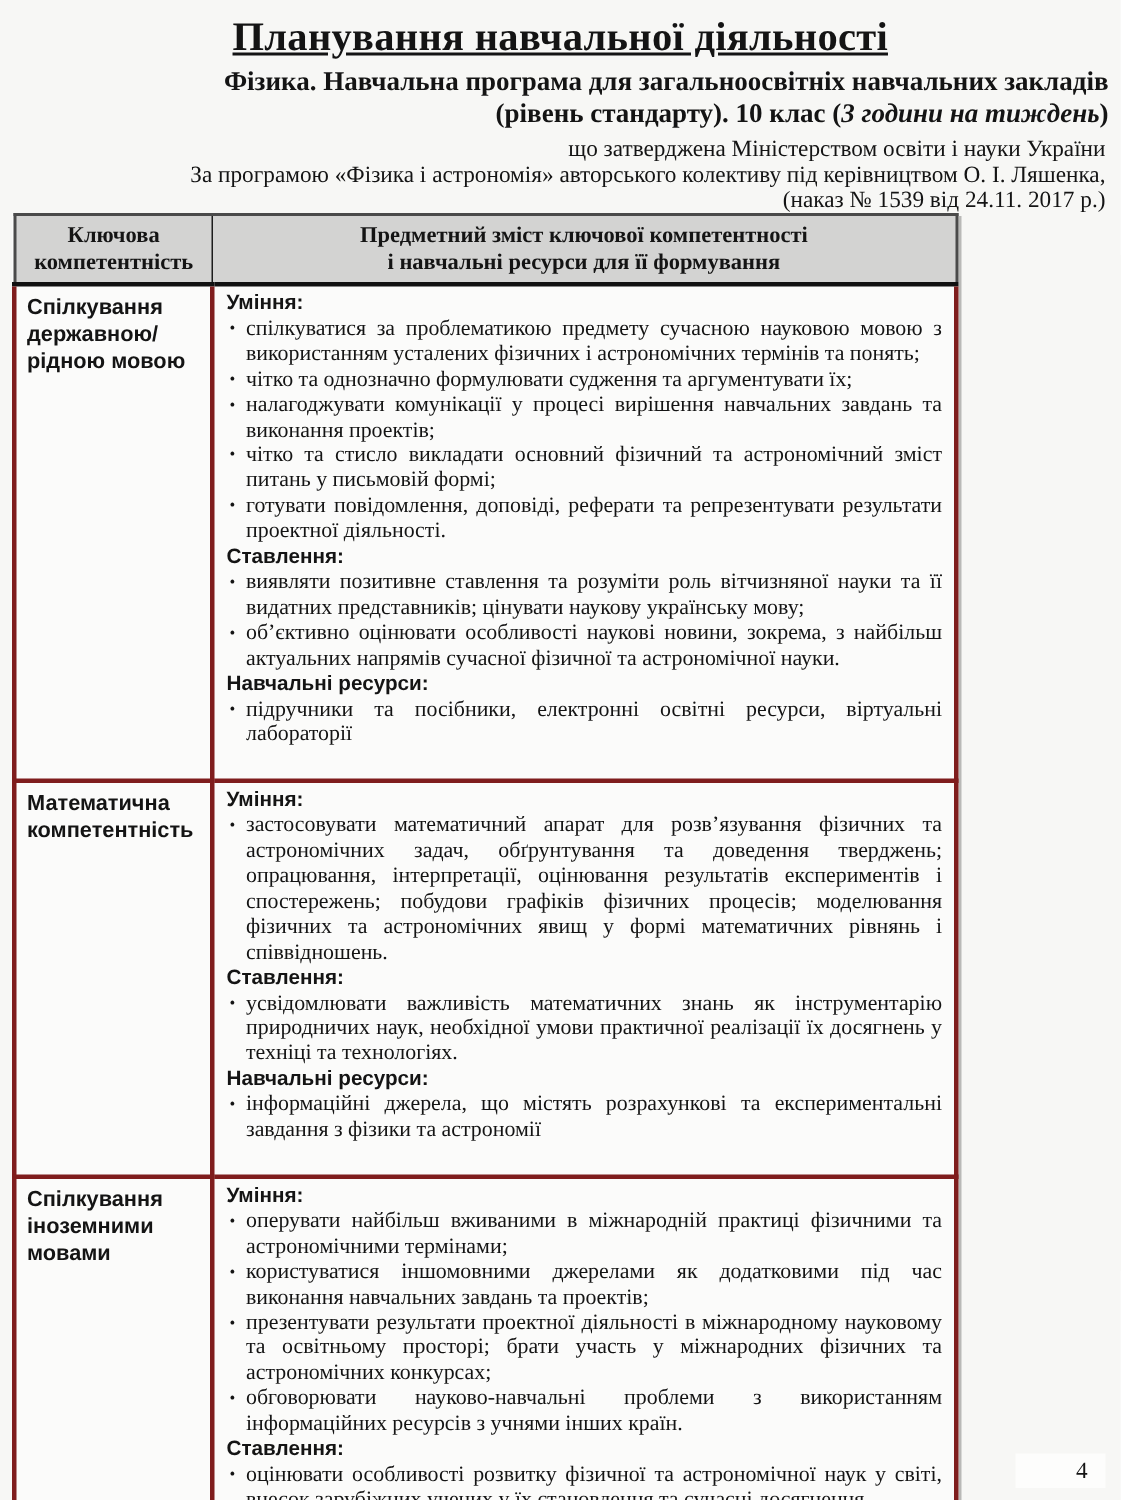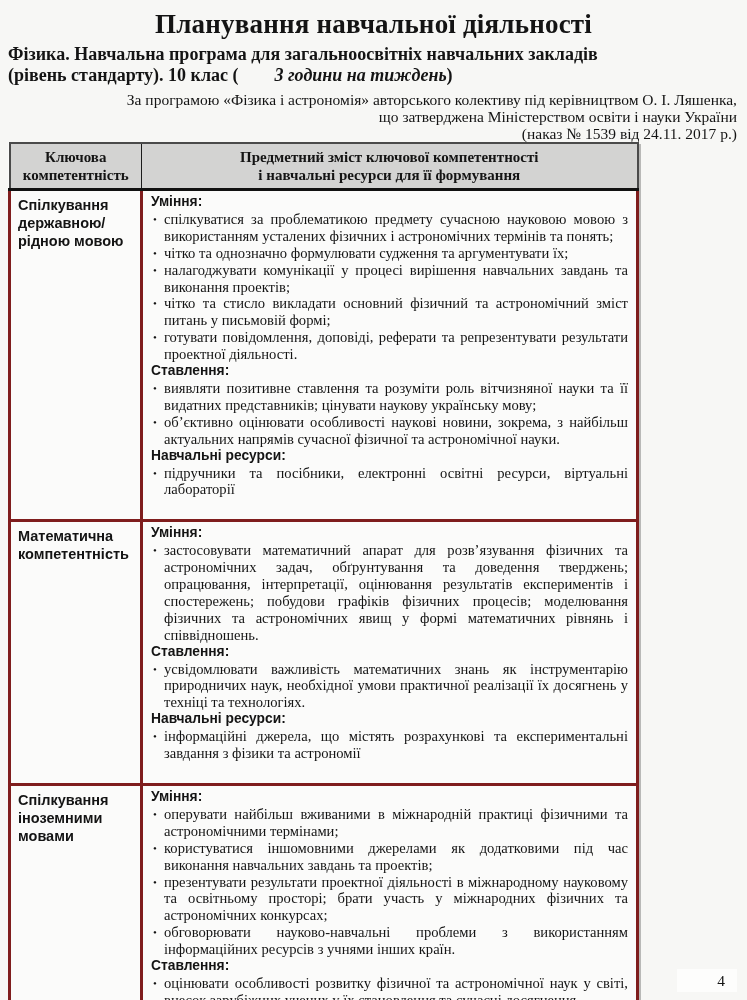--- a/index.html
+++ b/index.html
@@ -13,29 +13,30 @@
     overflow: hidden;
   }
   .doc { padding: 7px 8px 0 8px; }
 
   .title {
     font-size: 27px;
     font-weight: bold;
     text-align: center;
     letter-spacing: 0.2px;
     margin-top: 2px;
+    text-decoration: underline;
   }
   .subtitle {
     font-size: 18px;
     font-weight: bold;
-    text-align: left;
+    text-align: right;
     line-height: 21px;
     margin-top: 4px;
   }
-  .subtitle .it { font-style: italic; margin-left: 36px; }
+  .subtitle .it { font-style: italic; }
   .byline {
     font-size: 15.5px;
     text-align: right;
     line-height: 17px;
     margin-top: 5px;
     padding-right: 2px;
   }
   .section-heading {
     font-family: "Liberation Sans", sans-serif;
     font-size: 15.5px;
@@ -114,22 +115,22 @@
 <div class="doc">
 
   <div class="title">Планування навчальної діяльності</div>
 
   <div class="subtitle">
     <div>Фізика. Навчальна програма для загальноосвітніх навчальних закладів</div>
     <div><span>(рівень стандарту). 10 клас (</span><span class="it">3 години на тиждень</span><span>)</span></div>
   </div>
 
   <div class="byline">
+    <div>що затверджена Міністерством освіти і науки України</div>
     <div>За програмою «Фізика і астрономія» авторського колективу під керівництвом О. І. Ляшенка,</div>
-    <div>що затверджена Міністерством освіти і науки України</div>
     <div>(наказ № 1539 від 24.11. 2017 р.)</div>
   </div>
 
 
   <table class="comp-table">
     <thead>
       <tr>
         <th>
           <div>Ключова</div>
           <div>компетентність</div>

